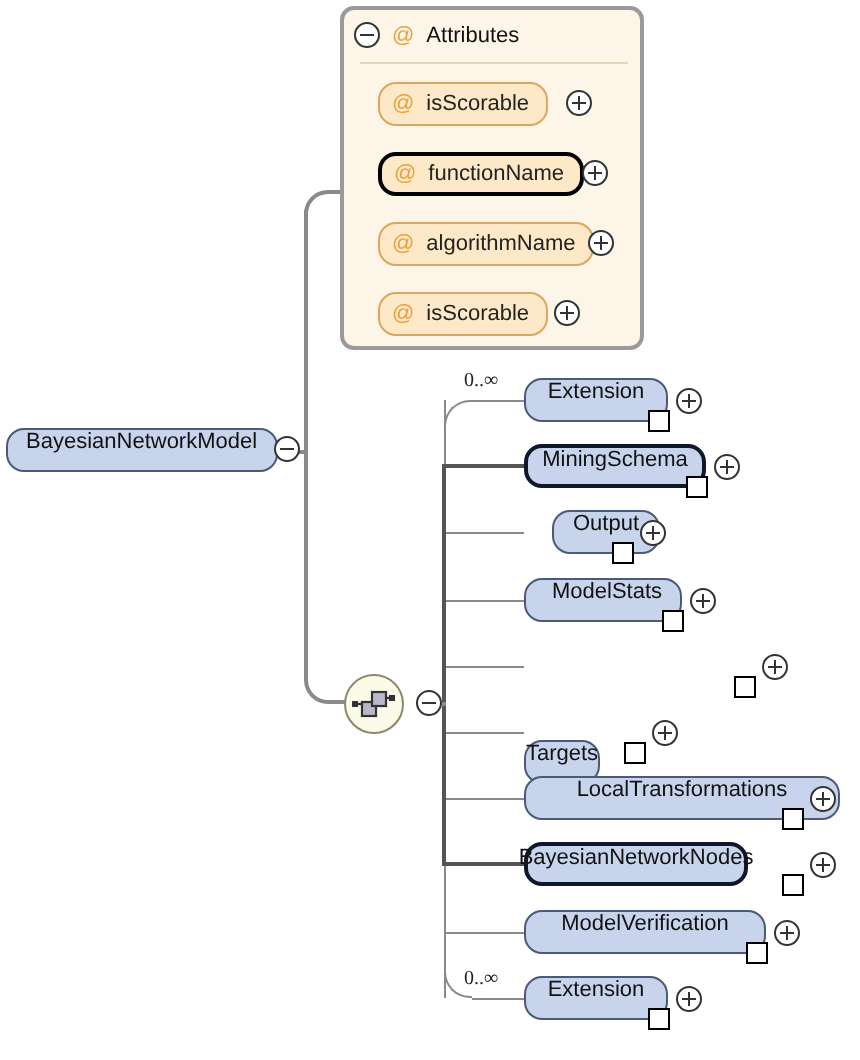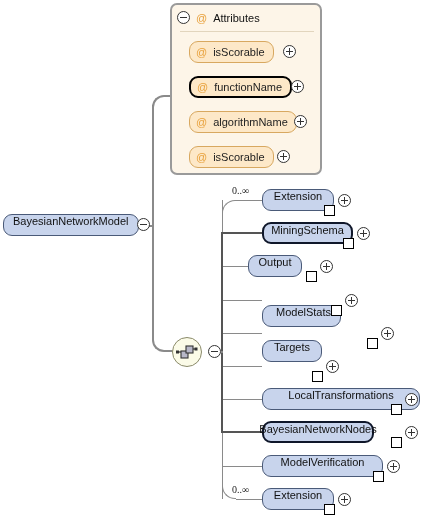--- a/index.html
+++ b/index.html
@@ -273,48 +273,48 @@
       <div class="node elem-node required" style="left:262px; top:222px; width:91px;">
         <span>MiningSchema</span>
       </div>
       <div class="circ plus" style="left:357px; top:227px;"></div>
       <div class="link-badge" style="left:343px; top:238px;">
         <svg width="9" height="9" viewBox="0 0 9 9">
           <path d="M2.2 6.8 L6.4 2.6" stroke="#fff" stroke-width="1.4"></path>
           <path d="M3.6 2.2 L6.9 2.1 L6.8 5.4 Z" fill="#fff"></path>
         </svg>
       </div>
-      <div class="node elem-node" style="left:248px; top:255px; width:54px;">
+      <div class="node elem-node" style="left:276px; top:255px; width:54px;">
         <span>Output</span>
       </div>
       <div class="circ plus" style="left:320px; top:260px;"></div>
       <div class="link-badge" style="left:306px; top:271px;">
         <svg width="9" height="9" viewBox="0 0 9 9">
           <path d="M2.2 6.8 L6.4 2.6" stroke="#fff" stroke-width="1.4"></path>
           <path d="M3.6 2.2 L6.9 2.1 L6.8 5.4 Z" fill="#fff"></path>
         </svg>
       </div>
-      <div class="node elem-node" style="left:262px; top:305px; width:79px;padding-left:13px;">
+      <div class="node elem-node" style="left:262px; top:289px; width:79px;padding-left:13px;">
         <span>ModelStats</span>
       </div>
       <div class="circ plus" style="left:345px; top:294px;"></div>
       <div class="link-badge" style="left:331px; top:305px;">
         <svg width="9" height="9" viewBox="0 0 9 9">
           <path d="M2.2 6.8 L6.4 2.6" stroke="#fff" stroke-width="1.4"></path>
           <path d="M3.6 2.2 L6.9 2.1 L6.8 5.4 Z" fill="#fff"></path>
         </svg>
       </div>
       <div class="circ plus" style="left:381px; top:327px;"></div>
       <div class="link-badge" style="left:367px; top:338px;">
         <svg width="9" height="9" viewBox="0 0 9 9">
           <path d="M2.2 6.8 L6.4 2.6" stroke="#fff" stroke-width="1.4"></path>
           <path d="M3.6 2.2 L6.9 2.1 L6.8 5.4 Z" fill="#fff"></path>
         </svg>
       </div>
-      <div class="node elem-node" style="left:262px; top:340px; width:60px;">
+      <div class="node elem-node" style="left:262px; top:370px; width:38px;">
         <span>Targets</span>
       </div>
       <div class="circ plus" style="left:326px; top:360px;"></div>
       <div class="link-badge" style="left:312px; top:371px;">
         <svg width="9" height="9" viewBox="0 0 9 9">
           <path d="M2.2 6.8 L6.4 2.6" stroke="#fff" stroke-width="1.4"></path>
           <path d="M3.6 2.2 L6.9 2.1 L6.8 5.4 Z" fill="#fff"></path>
         </svg>
       </div>
       <div class="node elem-node" style="left:262px; top:388px; width:158px;">

